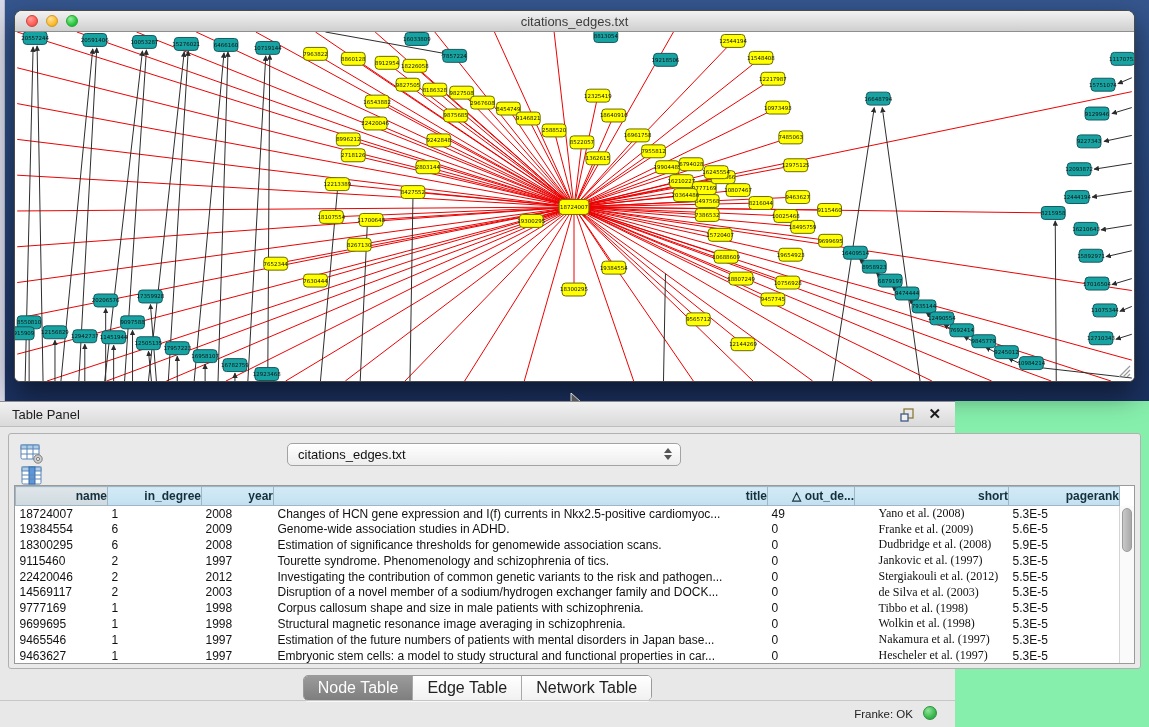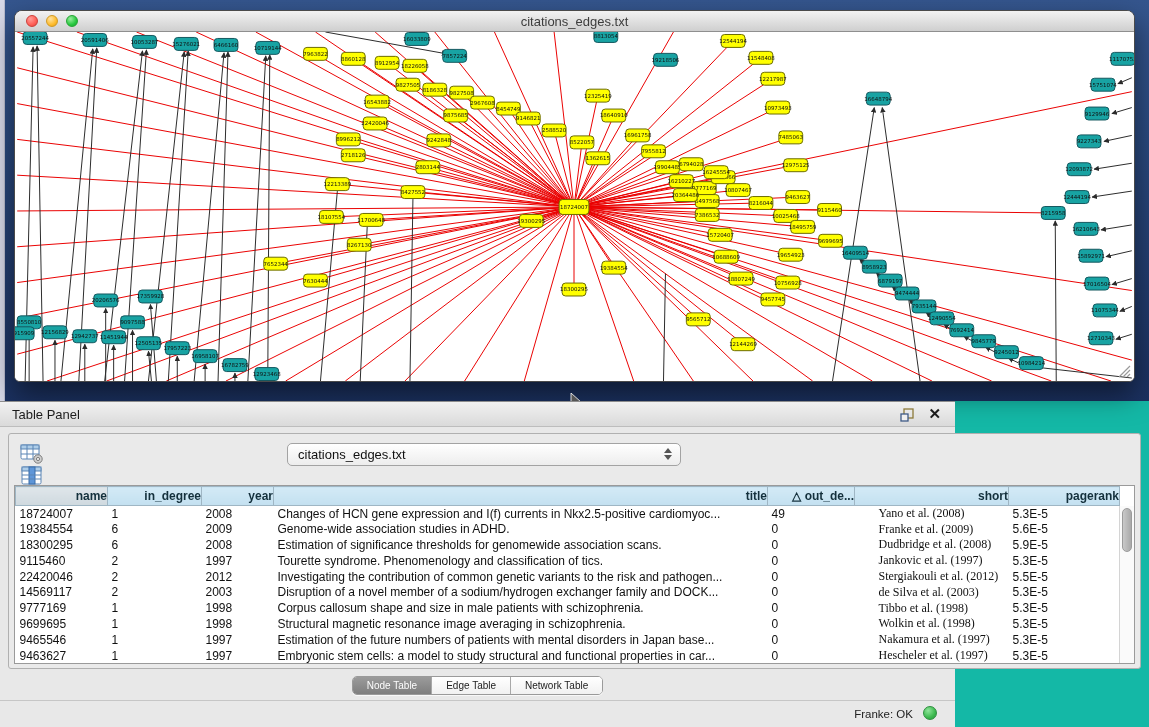--- a/index.html
+++ b/index.html
@@ -1,17 +1,17 @@
 <!DOCTYPE html>
 <html><head>
 <meta charset="utf-8">
 <style>
   * { margin:0; padding:0; box-sizing:border-box; }
   html,body { width:1149px; height:727px; font-family:"Liberation Sans", sans-serif; }
-  .app { position:relative; width:1149px; height:727px; background:#14b8a6; overflow:hidden; }
+  .app { position:relative; width:1149px; height:727px; background:#86efac; overflow:hidden; }
 
   
   .desktop { position:absolute; left:0; top:0; width:1149px; height:401px;
              background:linear-gradient(180deg,#35568e 0%, #2a4a80 35%, #20396a 80%, #1b3160 100%); }
   .side-strip { position:absolute; left:0; top:0; width:5px; height:401px; background:#d7d9e8; border-right:1px solid #b9bccf; }
 
   .net-window { position:absolute; left:14px; top:10px; width:1121px; height:372px;
                 border-radius:8px 8px 6px 6px; box-shadow:0 12px 28px rgba(0,0,0,.5);
                 background:#fff; border:1px solid #4a4a4a; }
   .titlebar { position:relative; height:21px; border-radius:7px 7px 0 0;
@@ -64,21 +64,21 @@
   table.grid td { height:15.8px; padding:0 4px; white-space:nowrap; overflow:hidden; border:none; }
   table.grid td.c { text-align:left; }
   table.grid td.short { padding-left:24px;font-family:Liberation Serif, serif; }
   .vscroll { position:absolute; right:0; top:20px; bottom:0; width:15px; background:#fafafa; border-left:1px solid #d4d4d4; }
   .vthumb { position:absolute; left:2px; top:2px; width:10px; height:44px; border-radius:6px;
             background:linear-gradient(90deg,#c9c9c9,#a9a9a9); border:1px solid #9b9b9b; }
 
   .tabs { position:absolute; left:0; right:0; top:274px; text-align:center; }
   .seg { display:inline-flex; border:1px solid #9a9a9a; border-radius:5px; overflow:hidden;
          background:#fff; box-shadow:0 1px 0 rgba(255,255,255,.7); }
-  .seg button { font-family:"Liberation Sans",sans-serif; font-size:10px; padding:3px 14px; border:none; background:linear-gradient(180deg,#ffffff,#f1f1f1); color:#222; }
+  .seg button { font-family:"Liberation Sans",sans-serif; font-size:16px; padding:3px 14px; border:none; background:linear-gradient(180deg,#ffffff,#f1f1f1); color:#222; }
   .seg button + button { border-left:1px solid #a8a8a8; }
   .seg button.active { background:linear-gradient(180deg,#9b9b9b,#7e7e7e); color:#fdfdfd; }
 
   .statusbar { position:absolute; left:0; right:0; bottom:0; height:27px; border-top:1px solid #c6c6c6; }
   .mem { position:absolute; right:42px; top:7px; font-size:11.5px; color:#222; }
   .memdot { position:absolute; right:18px; top:5px; width:14px; height:14px; border-radius:50%;
             background:radial-gradient(circle at 35% 30%, #8fe59a, #3cb94e 60%, #2a9440); border:1px solid #2c8f3d; }
 
   
   .mini { display:block; }
@@ -634,21 +634,21 @@
                 <td class="c">2008</td>
                 <td class="c">Estimation of significance thresholds for genomewide association scans.</td>
                 <td class="c">0</td>
                 <td class="c short">Dudbridge et al. (2008)</td>
                 <td class="c">5.9E-5</td>
               </tr>
               <tr>
                 <td class="c">9115460</td>
                 <td class="c">2</td>
                 <td class="c">1997</td>
-                <td class="c">Tourette syndrome. Phenomenology and classification of tics.</td>
+                <td class="c">Tourette syndrome. Phenomenology and schizophrenia of tics.</td>
                 <td class="c">0</td>
                 <td class="c short">Jankovic et al. (1997)</td>
                 <td class="c">5.3E-5</td>
               </tr>
               <tr>
                 <td class="c">22420046</td>
                 <td class="c">2</td>
                 <td class="c">2012</td>
                 <td class="c">Investigating the contribution of common genetic variants to the risk and pathogen...</td>
                 <td class="c">0</td>

